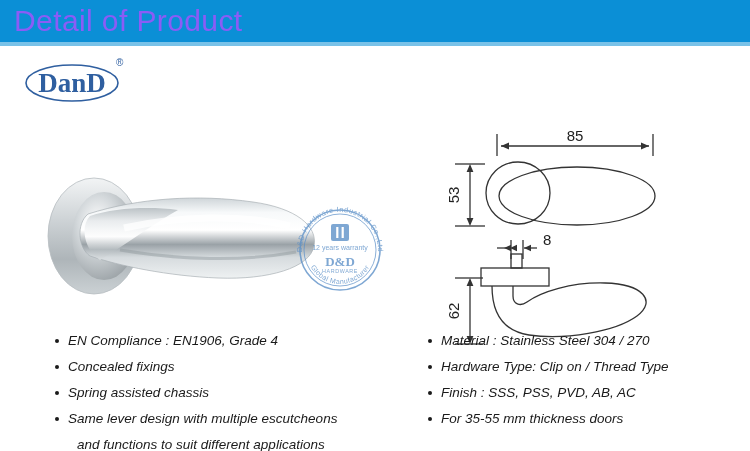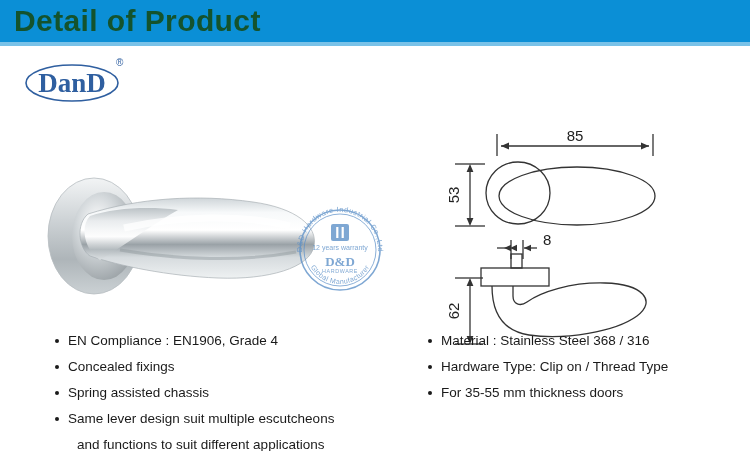--- a/index.html
+++ b/index.html
@@ -34,22 +34,22 @@
     width: 750px;
     height: 4px;
     background: #0b8fd6;
     opacity: 0.55;
   }
   .banner-title {
     position: absolute;
     left: 14px;
     top: 3px;
     font-size: 30px;
-    font-weight: bold;
-    color: #14532d;
+    font-weight: normal;
+    color: #8b5cf6;
     letter-spacing: 0.4px;
     line-height: 36px;
     white-space: nowrap;
   }
 
   
   .logo-wrap {
     position: absolute;
     left: 20px;
     top: 58px;
@@ -104,20 +104,21 @@
     color: #1a1a1a;
     font-size: 13.5px;
     line-height: 26px;
   }
   .spec-list.left  { left: 55px;  top: 328px; width: 340px; }
   .spec-list.right { left: 428px; top: 328px; width: 320px; }
   .spec-list li {
     position: relative;
     padding-left: 13px;
     white-space: nowrap;
+    font-style: italic;
   }
   .spec-list li::before {
     content: "";
     position: absolute;
     left: 0;
     top: 11px;
     width: 4px;
     height: 4px;
     border-radius: 50%;
     background: #1a1a1a;
@@ -276,23 +277,24 @@
       <text x="118" y="119" text-anchor="start" font-family="'Liberation Sans', sans-serif" font-size="15" fill="#222222">8</text>
 
       <text x="34" y="185" text-anchor="middle" font-family="'Liberation Sans', sans-serif" font-size="15" fill="#222222" transform="rotate(-90 34 185)">62</text>
     </svg>
   </div>
 
   <ul class="spec-list left">
     <li>EN Compliance : EN1906, Grade 4</li>
     <li>Concealed fixings</li>
     <li>Spring assisted chassis</li>
-    <li>Same lever design suit multiple escutcheons</li>
+    <li>Same lever design with multiple escutcheons</li>
     <li class="cont">and functions to suit different applications</li>
   </ul>
 
   <ul class="spec-list right">
-    <li>Material : Stainless Steel 368 / 316</li>
+    <li>Material : Stainless Steel 304 / 270</li>
     <li>Hardware Type: Clip on / Thread Type</li>
+    <li>Finish : SSS, PSS, PVD, AB, AC</li>
     <li>For 35-55 mm thickness doors</li>
   </ul>
 
 </div>
 
 </body></html>

